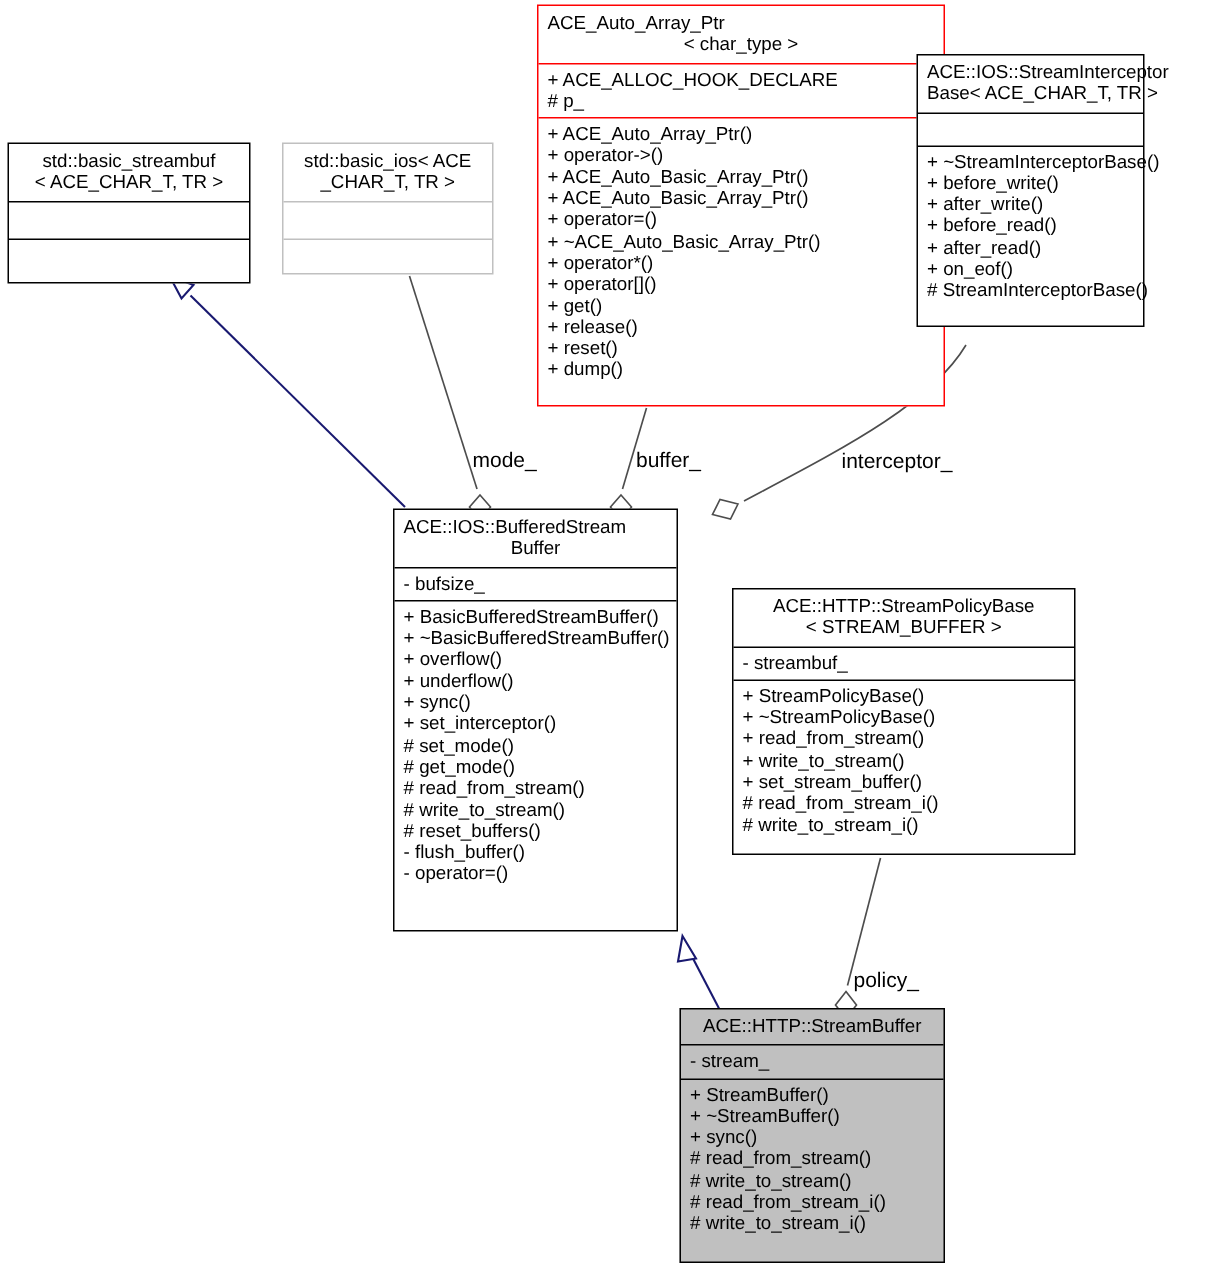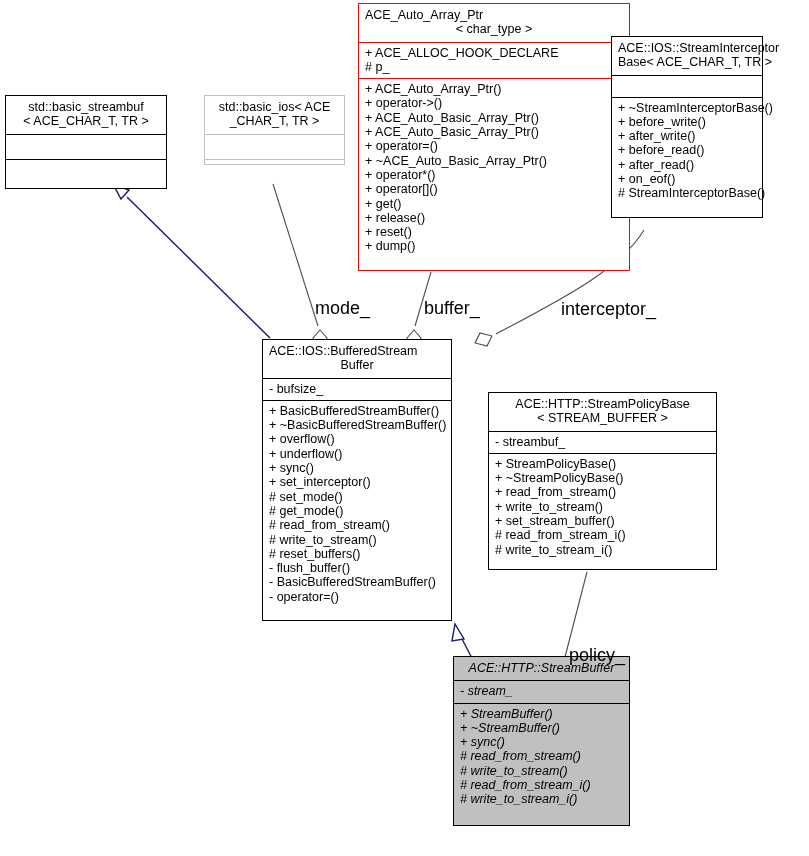--- a/index.html
+++ b/index.html
@@ -50,21 +50,21 @@
   .gray .sec.divider-top { border-top-color: #c0c0c0; }
 
   .sec .row { white-space: nowrap; }
   .sec.attrs { min-height: 14px; }
   .sec.ops { min-height: 14px; }
   .sec.empty { height: 25px; padding: 0; }
 
   .edge-label {
     position: absolute;
     font-family: "Liberation Sans", sans-serif;
-    font-size: 18px;
+    font-size: 14px;
     color: #000000;
     white-space: nowrap;
     z-index: 3;
   }
 </style>
 </head>
 <body>
 
 <div id="diagram">
 
@@ -103,21 +103,21 @@
 
   <div class="uml-box" style="left:5px; top:95px; width:162px; height:94px; border-width:1.5px;">
     <div class="sec title">
       <div class="row">std::basic_streambuf</div>
       <div class="row">&lt; ACE_CHAR_T, TR &gt;</div>
     </div>
     <div class="sec attrs divider-top empty"></div>
     <div class="sec ops divider-top empty"></div>
   </div>
 
-  <div class="uml-box gray" style="left:204px; top:95px; width:141px; height:70px;">
+  <div class="uml-box gray" style="left:188px; top:95px; width:141px; height:88px;">
     <div class="sec title">
       <div class="row">std::basic_ios&lt; ACE</div>
       <div class="row">_CHAR_T, TR &gt;</div>
     </div>
     <div class="sec attrs divider-top empty"></div>
     <div class="sec ops divider-top empty"></div>
   </div>
 
   <div class="uml-box red" style="left:358px; top:3px; width:272px; height:268px;">
     <div class="sec title">
@@ -175,21 +175,20 @@
       <div class="row">+ overflow()</div>
       <div class="row">+ underflow()</div>
       <div class="row">+ sync()</div>
       <div class="row">+ set_interceptor()</div>
       <div class="row"># set_mode()</div>
       <div class="row"># get_mode()</div>
       <div class="row"># read_from_stream()</div>
       <div class="row"># write_to_stream()</div>
       <div class="row"># reset_buffers()</div>
       <div class="row">- flush_buffer()</div>
-      <div class="row">- BasicBufferedStreamBuffer()</div>
       <div class="row">- operator=()</div>
     </div>
   </div>
 
   <div class="uml-box" style="left:488px; top:392px; width:229px; height:178px;">
     <div class="sec title">
       <div class="row">ACE::HTTP::StreamPolicyBase</div>
       <div class="row">&lt; STREAM_BUFFER &gt;</div>
     </div>
     <div class="sec attrs divider-top">
@@ -199,21 +198,21 @@
       <div class="row">+ StreamPolicyBase()</div>
       <div class="row">+ ~StreamPolicyBase()</div>
       <div class="row">+ read_from_stream()</div>
       <div class="row">+ write_to_stream()</div>
       <div class="row">+ set_stream_buffer()</div>
       <div class="row"># read_from_stream_i()</div>
       <div class="row"># write_to_stream_i()</div>
     </div>
   </div>
 
-  <div class="uml-box shaded" style="left:453px; top:656px; width:177px; height:170px; border-width:1.5px;font-style:italic;">
+  <div class="uml-box shaded" style="left:453px; top:672px; width:177px; height:170px; border-width:1.5px;">
     <div class="sec title">
       <div class="row">ACE::HTTP::StreamBuffer</div>
     </div>
     <div class="sec attrs divider-top">
       <div class="row">- stream_</div>
     </div>
     <div class="sec ops divider-top">
       <div class="row">+ StreamBuffer()</div>
       <div class="row">+ ~StreamBuffer()</div>
       <div class="row">+ sync()</div>

